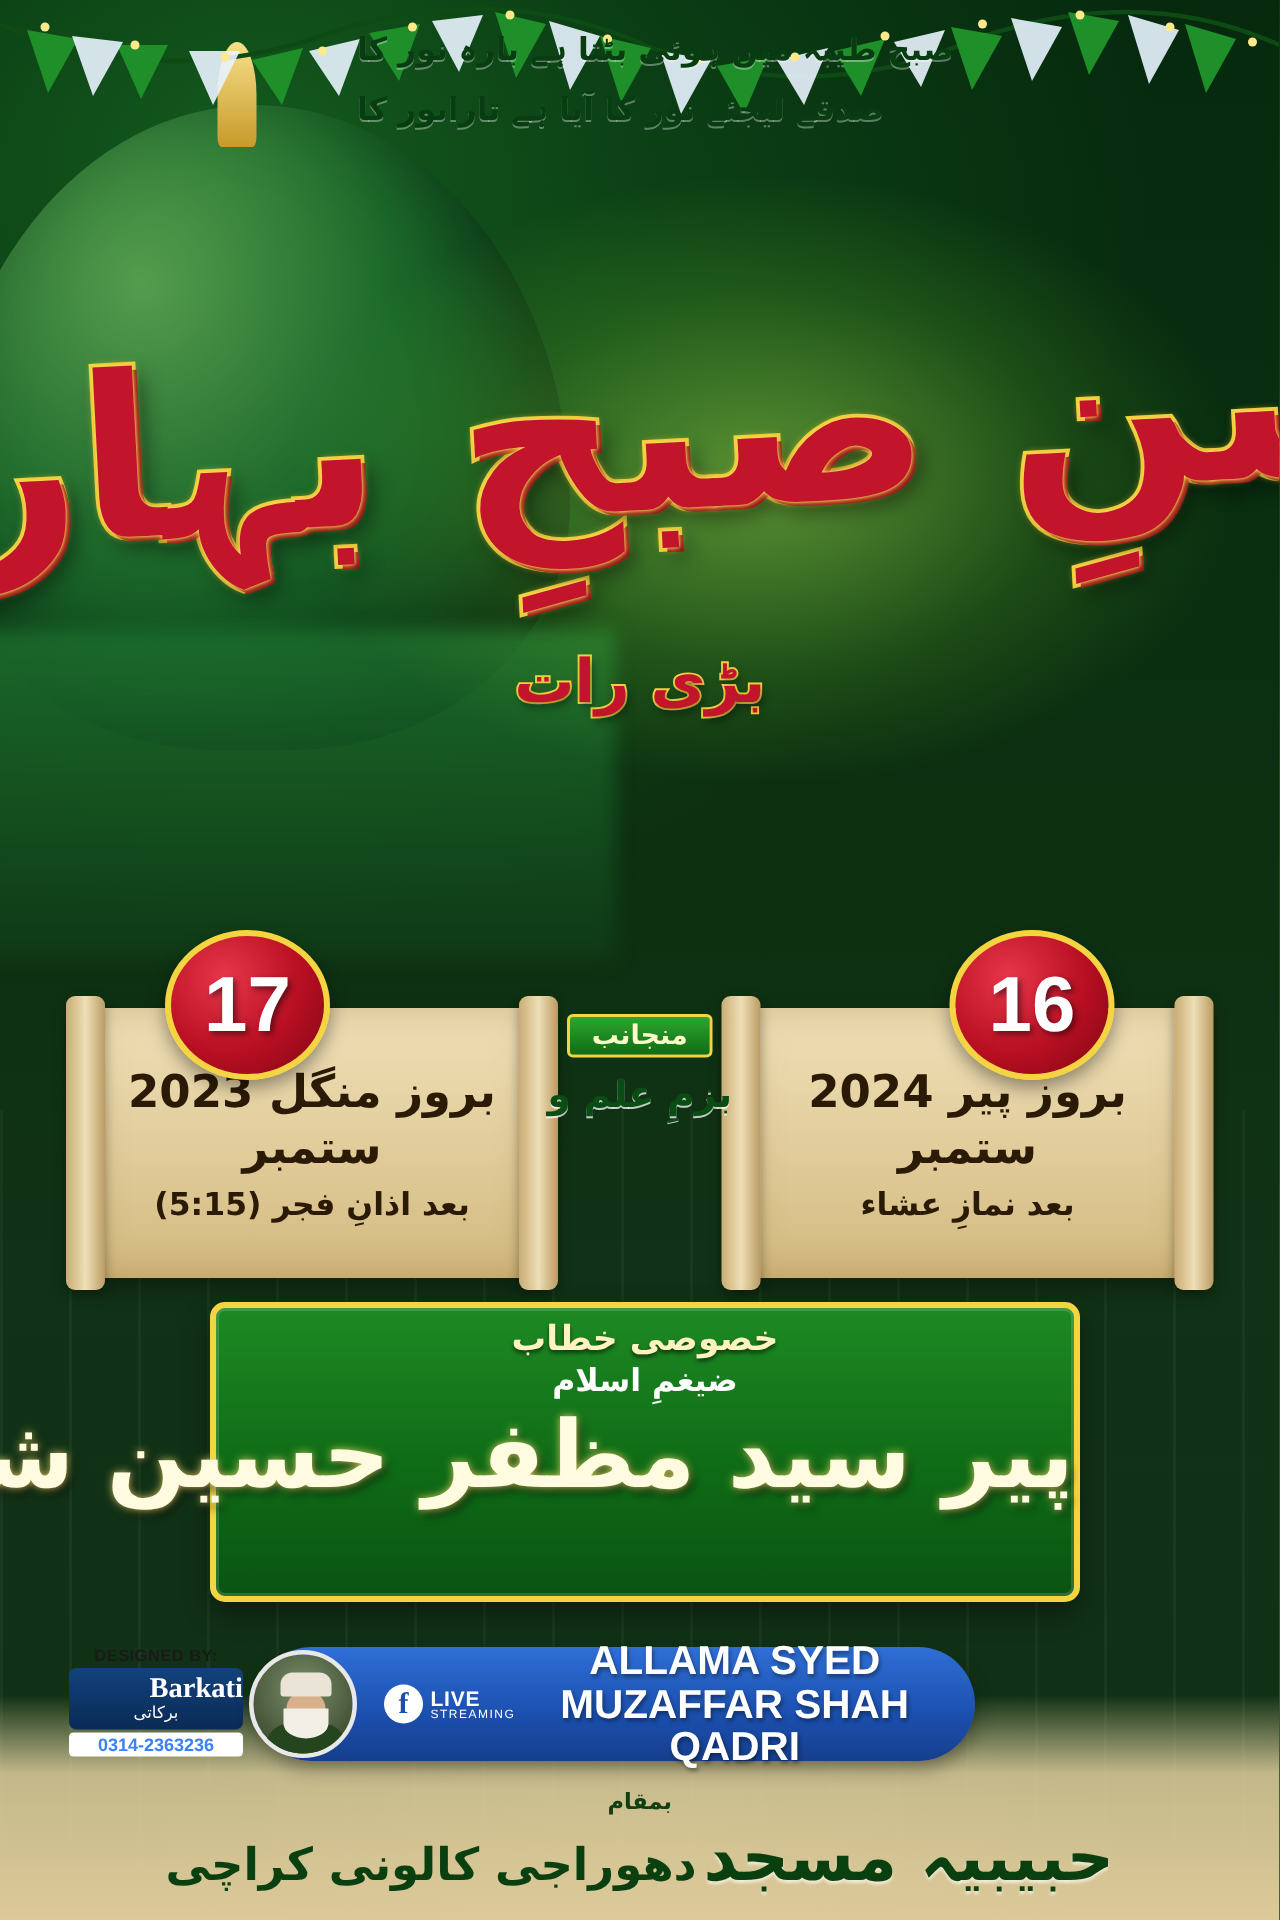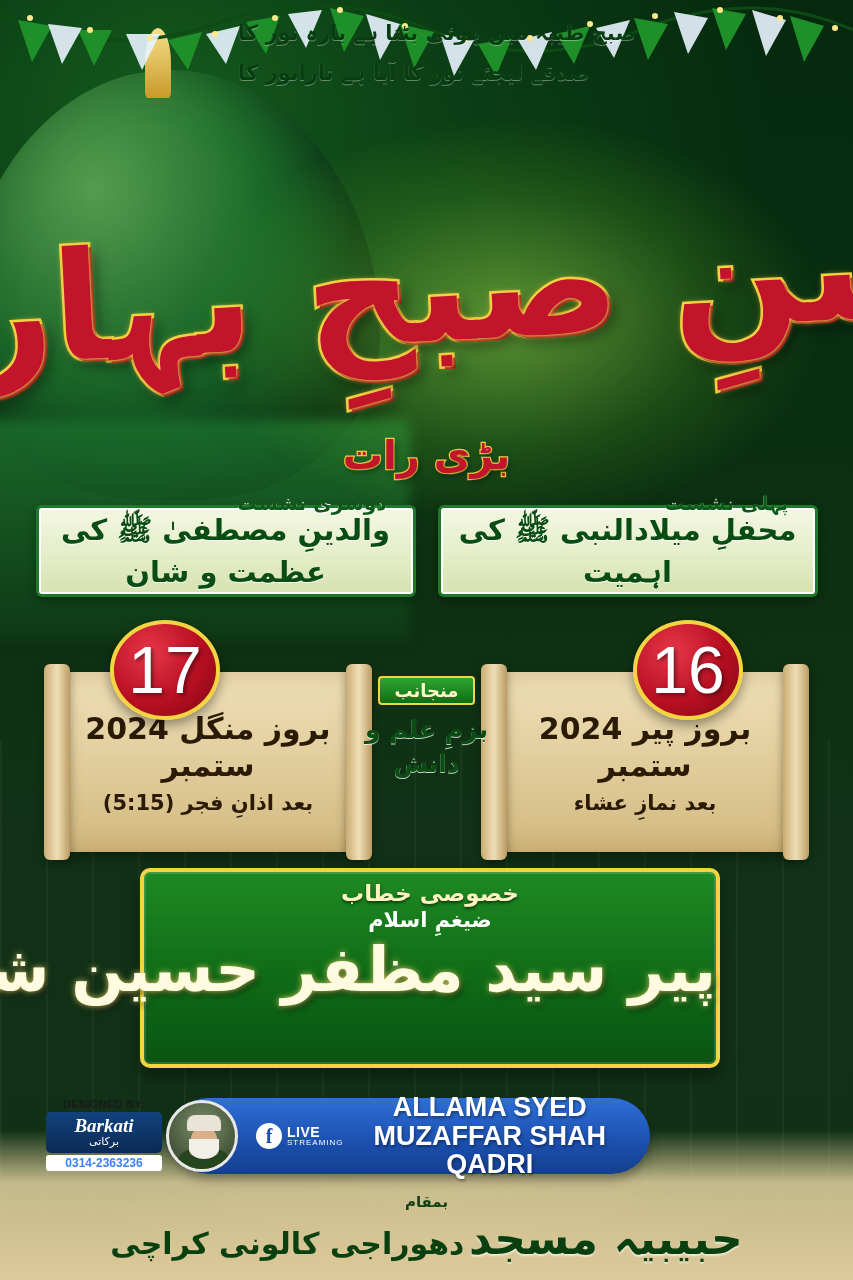--- a/index.html
+++ b/index.html
@@ -158,21 +158,21 @@
   }
   .scroll-date { font-size: 30px; font-weight: bold; line-height: 1.25; }
   .scroll-sub { font-size: 21px; font-weight: bold; margin-top: 6px; }
   .daybadge {
     position: absolute; top: -10px; width: 110px; height: 100px;
     border-radius: 50%;
     background: radial-gradient(circle at 35% 30%, #e8364a 0%, #b80f22 55%, #7d0714 100%);
     border: 4px solid #f5d441;
     box-shadow: 0 5px 12px rgba(0,0,0,0.4);
     color: #fff;
-    font-size: 66px; font-weight: normal;
+    font-size: 52px; font-weight: bold;
     display: flex; align-items: center; justify-content: center;
     text-shadow: 2px 2px 4px rgba(0,0,0,0.5);
   }
   .daybadge-right { right: 70px; }
   .daybadge-left { left: 70px; }
 
   
   .center-tag {
     position: absolute; left: 50%; top: 46px; transform: translateX(-50%);
     width: 190px; text-align: center;
@@ -241,22 +241,23 @@
   }
   .designer-logo {
     margin-top: 2px;
     background: linear-gradient(180deg, #12427d, #0a2a55);
     border-radius: 5px;
     padding: 4px 0 5px;
     color: #fff;
   }
   .designer-logo .bn {
     font-family: "Liberation Serif", serif;
-    font-size: 19px; font-style: italic; font-weight: bold;
+    font-size: 19px; font-weight: bold;
     line-height: 1;
+    text-align: right;
   }
   .designer-logo .bu {
     font-family: "DejaVu Sans", sans-serif;
     font-size: 11px;
   }
   .designer-phone {
     background: #fff; color: #3b82f6;
     font-size: 12px; font-weight: bold;
     border-radius: 3px; margin-top: 2px; padding: 1px 0;
   }
@@ -395,56 +396,45 @@
     <div>صبح طیبہ میں ہوئی بٹتا ہے بارہ نور کا</div>
     <div>صدقے لیجئے نور کا آیا ہے تاراںور کا</div>
   </div>
 
   <div class="title-wrap">
     <div class="title">جشنِ صبحِ بہاراں</div>
   </div>
 
   <div class="subtitle">بڑی رات</div>
 
-  <div class="sessions">
-    <div class="session">
-      <span class="session-label">دوسری نشست</span>
-      <span class="session-text">والدینِ مصطفیٰ ﷺ کی عظمت و شان</span>
-    </div>
-    <div class="session">
-      <span class="session-label">پہلی نشست</span>
-      <span class="session-text">محفلِ میلادالنبی ﷺ کی اہمیت</span>
-    </div>
-  </div>
 
   <div class="dates">
 
     <div class="scroll scroll-right">
       <div class="scroll-text">
         <div class="scroll-date">بروز پیر 2024</div>
         <div class="scroll-date">ستمبر</div>
         <div class="scroll-sub">بعد نمازِ عشاء</div>
       </div>
     </div>
     <div class="daybadge daybadge-right">16</div>
 
     <div class="scroll scroll-left">
       <div class="scroll-text">
-        <div class="scroll-date">بروز منگل 2024</div>
+        <div class="scroll-date">بروز منگل 2023</div>
         <div class="scroll-date">ستمبر</div>
         <div class="scroll-sub">بعد اذانِ فجر (5:15)</div>
       </div>
     </div>
     <div class="daybadge daybadge-left">17</div>
 
     <div class="center-tag">
       <div class="tag-ribbon">منجانب</div>
       <div class="tag-lines">
         <div>بزمِ علم و</div>
-        <div>دانش</div>
       </div>
     </div>
   </div>
 
   <div class="speaker-panel">
     <div class="khitab">خصوصی خطاب</div>
     <div class="speaker-sub">ضیغمِ اسلام</div>
     <div class="speaker-name">پیر سید مظفر حسین شاہ قادری</div>
   </div>
 

